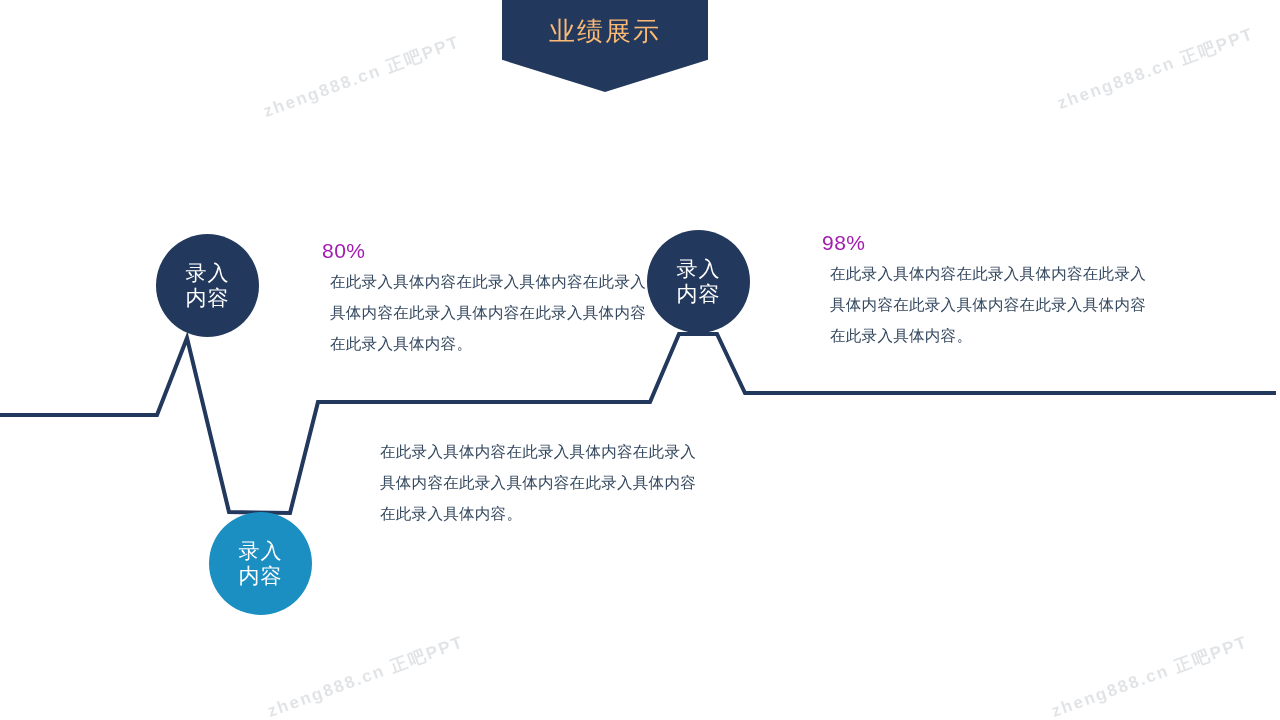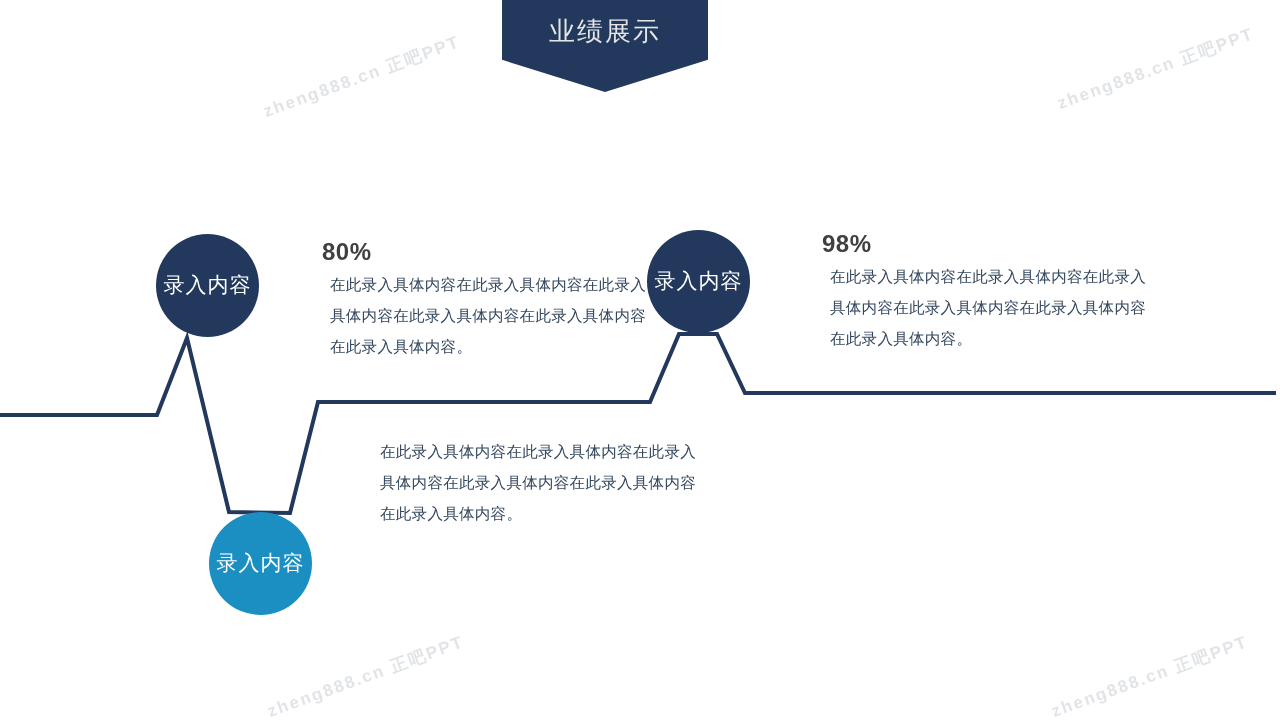--- a/index.html
+++ b/index.html
@@ -37,34 +37,34 @@
     width: 206px;
     height: 92px;
     background: #22385c;
     -webkit-clip-path: polygon(0 0, 100% 0, 100% 65%, 50% 100%, 0 65%);
     clip-path: polygon(0 0, 100% 0, 100% 65%, 50% 100%, 0 65%);
     display: flex;
     align-items: flex-start;
     justify-content: center;
   }
   #title-banner .title-text {
-    color: #e5e5e5;
+    color: #fdba74;
     font-size: 26px;
     letter-spacing: 2px;
     line-height: 1;
     margin-top: 18px;
     white-space: nowrap;
   }
 
   
   .node-circle {
     position: absolute;
     border-radius: 50%;
     display: flex;
-    flex-direction: row;
+    flex-direction: column;
     align-items: center;
     justify-content: center;
     color: #ffffff;
     font-size: 21px;
     line-height: 1.15;
     letter-spacing: 1px;
     text-align: center;
   }
   #circle-1 {
     left: 156px;  top: 234px;
@@ -81,23 +81,23 @@
     width: 103px; height: 103px;
     background: #22385c;
   }
 
   
   .info-block {
     position: absolute;
     color: #2d4058;
   }
   .info-block .pct {
-    font-size: 24px;
-    font-weight: bold;
-    color: #404040;
+    font-size: 21px;
+    font-weight: normal;
+    color: #a21caf;
     line-height: 1.1;
     letter-spacing: 0.5px;
   }
   .info-block .body {
     font-size: 15.5px;
     line-height: 2.0;
     color: #33475e;
     letter-spacing: 0.3px;
     margin-left: 8px;
   }

